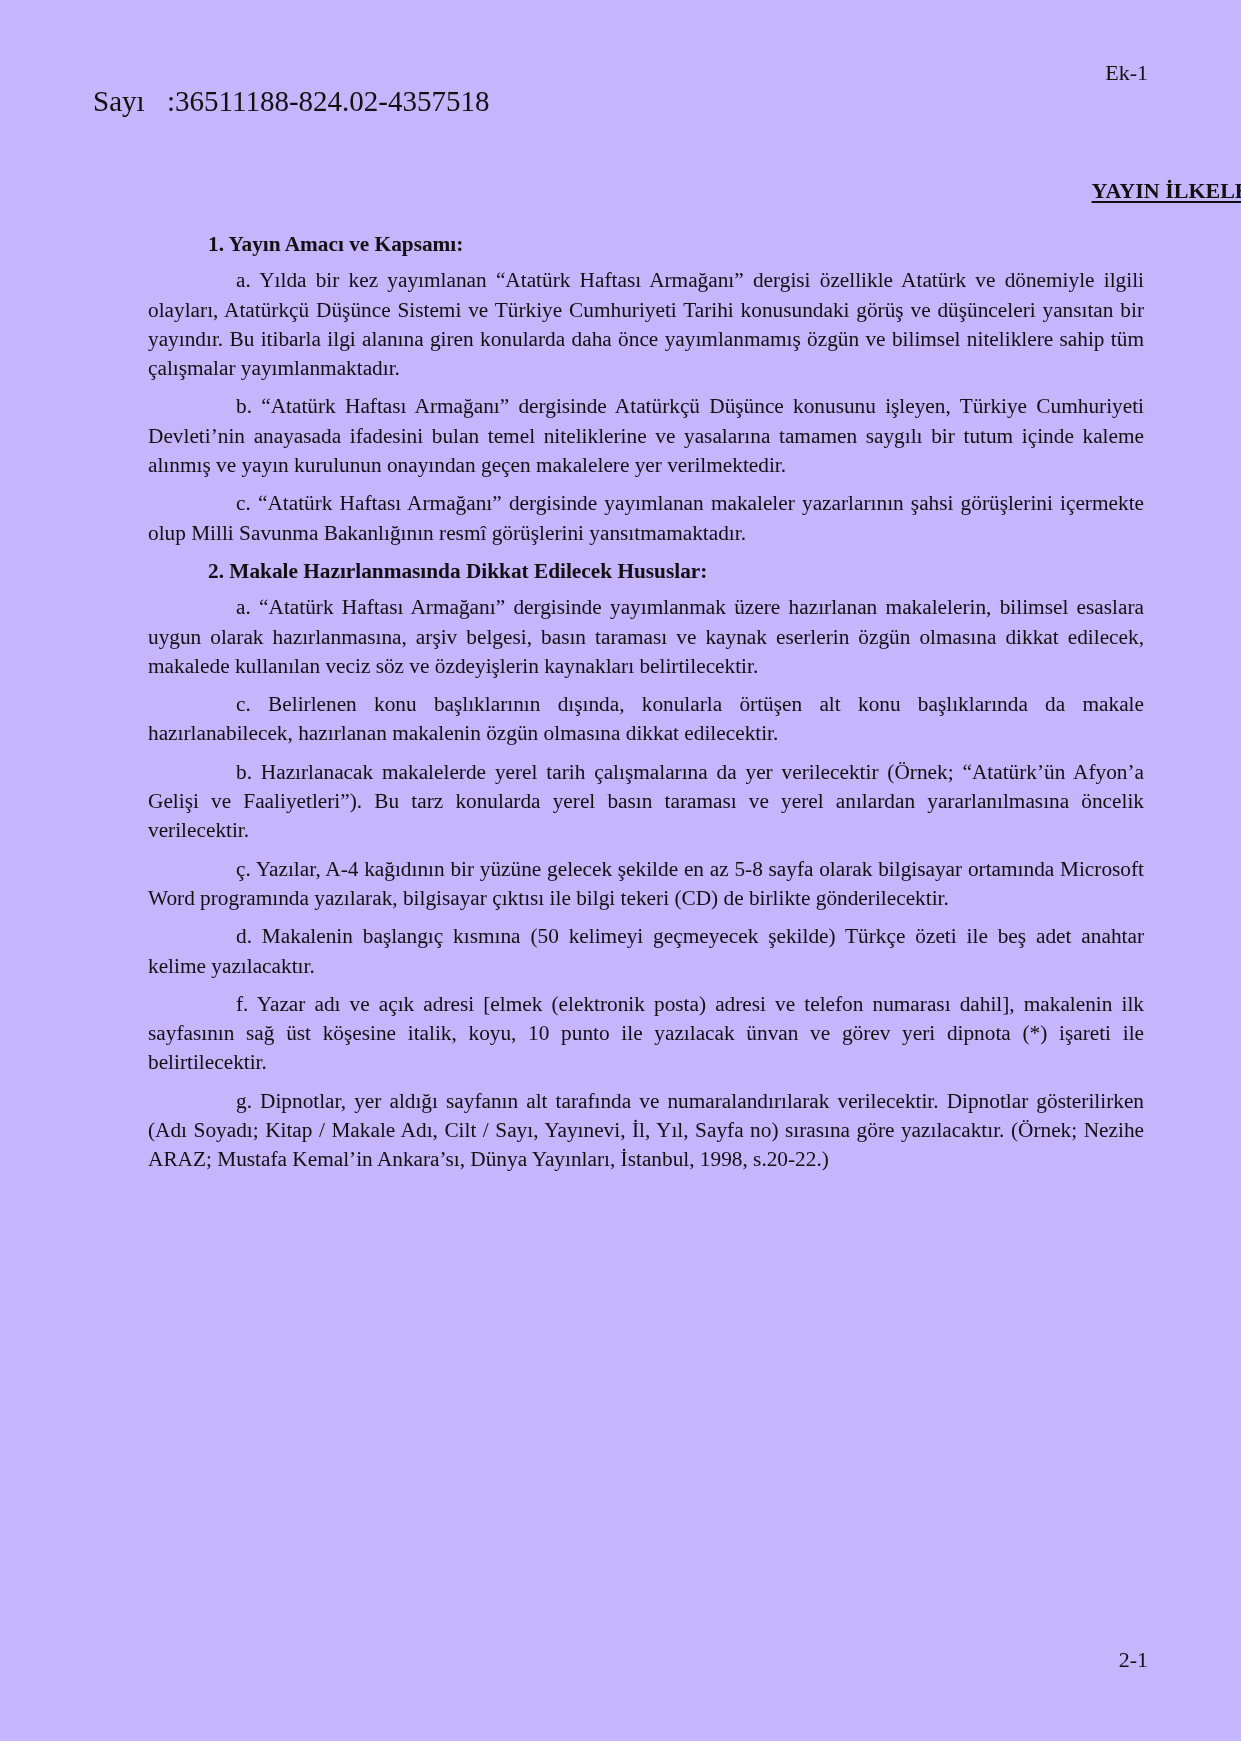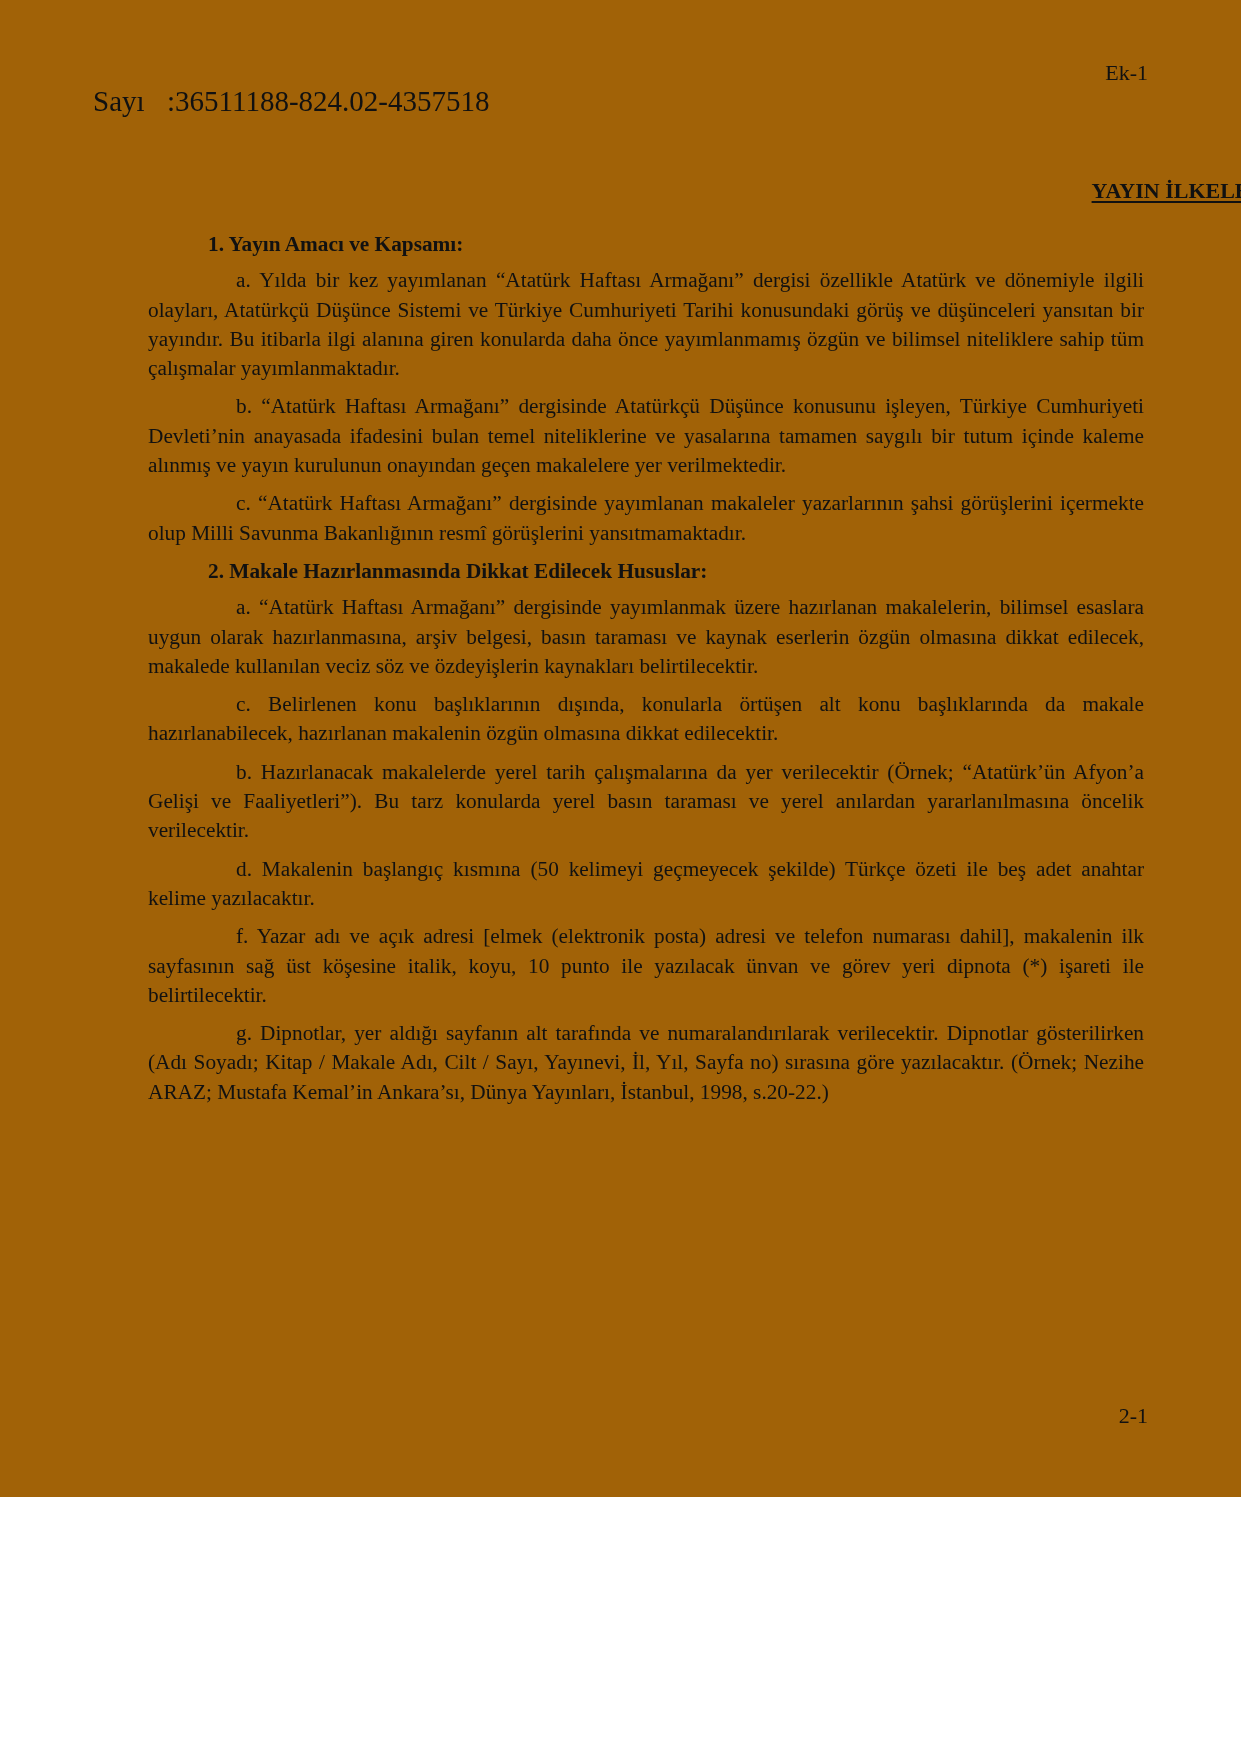--- a/index.html
+++ b/index.html
@@ -12,22 +12,22 @@
       height: 1755px;
       position: relative;
       overflow: hidden;
       font-family: "Liberation Serif", "DejaVu Serif", serif;
       color: #111111;
     }
     .page {
       position: absolute;
       left: 0; top: 0;
       width: 1241px;
-      height: 1497px;
-      background: #a16207;
+      height: 1741px;
+      background: #c4b5fd;
     }
     .annex-label {
       position: absolute;
       top: 60px;
       right: 93px;
       font-size: 22px;
       line-height: 26px;
     }
     .ref-line {
       position: absolute;
@@ -102,20 +102,21 @@
       <p class="para">a. Yılda bir kez yayımlanan “Atatürk Haftası Armağanı” dergisi özellikle Atatürk ve dönemiyle ilgili olayları, Atatürkçü Düşünce Sistemi ve Türkiye Cumhuriyeti Tarihi konusundaki görüş ve düşünceleri yansıtan bir yayındır. Bu itibarla ilgi alanına giren konularda daha önce yayımlanmamış özgün ve bilimsel niteliklere sahip tüm çalışmalar yayımlanmaktadır.</p>
       <p class="para">b. “Atatürk Haftası Armağanı” dergisinde Atatürkçü Düşünce konusunu işleyen, Türkiye Cumhuriyeti Devleti’nin anayasada ifadesini bulan temel niteliklerine ve yasalarına tamamen saygılı bir tutum içinde kaleme alınmış ve yayın kurulunun onayından geçen makalelere yer verilmektedir.</p>
       <p class="para">c. “Atatürk Haftası Armağanı” dergisinde yayımlanan makaleler yazarlarının şahsi görüşlerini içermekte olup Milli Savunma Bakanlığının resmî görüşlerini yansıtmamaktadır.</p>
     </section>
 
     <section>
       <div class="section-heading">2. Makale Hazırlanmasında Dikkat Edilecek Hususlar:</div>
       <p class="para">a. “Atatürk Haftası Armağanı” dergisinde yayımlanmak üzere hazırlanan makalelerin, bilimsel esaslara uygun olarak hazırlanmasına, arşiv belgesi, basın taraması ve kaynak eserlerin özgün olmasına dikkat edilecek, makalede kullanılan veciz söz ve özdeyişlerin kaynakları belirtilecektir.</p>
       <p class="para">c. Belirlenen konu başlıklarının dışında, konularla örtüşen alt konu başlıklarında da makale hazırlanabilecek, hazırlanan makalenin özgün olmasına dikkat edilecektir.</p>
       <p class="para">b. Hazırlanacak makalelerde yerel tarih çalışmalarına da yer verilecektir (Örnek; “Atatürk’ün Afyon’a Gelişi ve Faaliyetleri”). Bu tarz konularda yerel basın taraması ve yerel anılardan yararlanılmasına öncelik verilecektir.</p>
+      <p class="para">ç. Yazılar, A-4 kağıdının bir yüzüne gelecek şekilde en az 5-8 sayfa olarak bilgisayar ortamında Microsoft Word programında yazılarak, bilgisayar çıktısı ile bilgi tekeri (CD) de birlikte gönderilecektir.</p>
       <p class="para">d. Makalenin başlangıç kısmına (50 kelimeyi geçmeyecek şekilde) Türkçe özeti ile beş adet anahtar kelime yazılacaktır.</p>
       <p class="para">f. Yazar adı ve açık adresi [elmek (elektronik posta) adresi ve telefon numarası dahil], makalenin ilk sayfasının sağ üst köşesine italik, koyu, 10 punto ile yazılacak ünvan ve görev yeri dipnota (*) işareti ile belirtilecektir.</p>
       <p class="para">g. Dipnotlar, yer aldığı sayfanın alt tarafında ve numaralandırılarak verilecektir. Dipnotlar gösterilirken (Adı Soyadı; Kitap / Makale Adı, Cilt / Sayı, Yayınevi, İl, Yıl, Sayfa no) sırasına göre yazılacaktır. (Örnek; Nezihe ARAZ; Mustafa Kemal’in Ankara’sı, Dünya Yayınları, İstanbul, 1998, s.20-22.)</p>
     </section>
 
   </div>
 
   <div class="page-number">2-1</div>
 
 </div>

